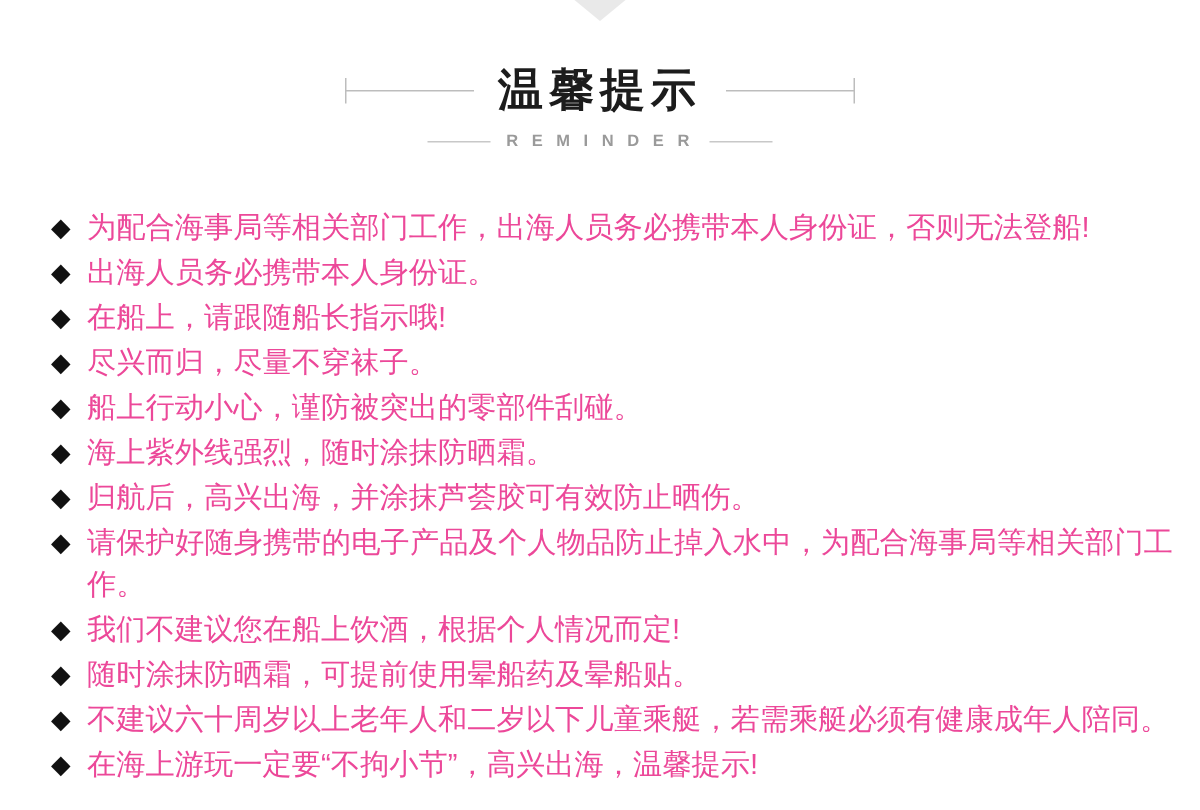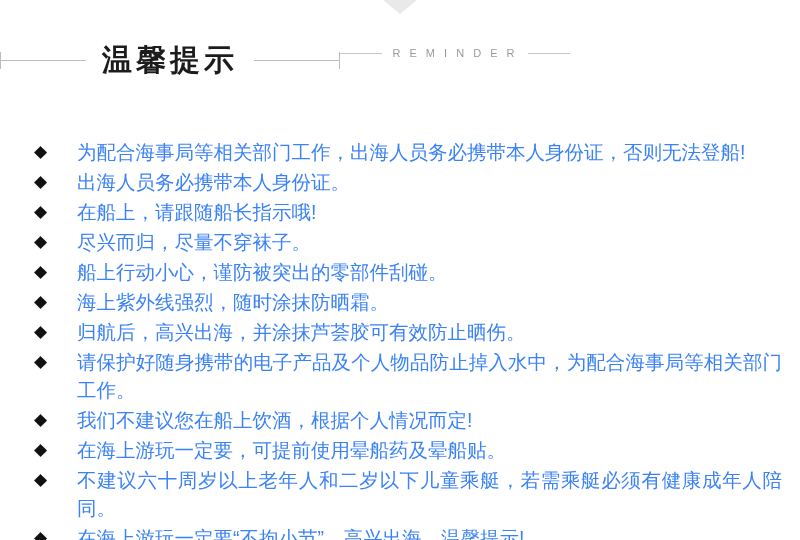--- a/index.html
+++ b/index.html
@@ -29,22 +29,22 @@
     border-top: 14px solid #e9e9e9;
   }
 
   
   .header {
     position: absolute;
     top: 40px;
     left: 0;
     right: 0;
     display: flex;
-    flex-direction: row;
-    align-items: flex-start;
+    flex-direction: column;
+    align-items: center;
   }
   .title-row {
     display: flex;
     align-items: center;
     justify-content: center;
     width: 340px;
   }
   .title-rule {
     flex: 1 1 auto;
     height: 1px;
@@ -82,20 +82,21 @@
     flex: 1 1 auto;
     height: 1px;
     background: #c8c8c8;
   }
   .sub-title {
     font-size: 11px;
     letter-spacing: 3px;
     color: #9a9a9a;
     padding: 0 10px;
     white-space: nowrap;
+    font-weight: bold;
   }
 
   
   .list {
     position: absolute;
     top: 138px;
     left: 34px;
     right: 18px;
   }
   .item {
@@ -108,25 +109,24 @@
     width: 24px;
     font-size: 17px;
     line-height: 28px;
     color: #111;
     text-align: left;
   }
   .item-text {
     flex: 1 1 auto;
     font-size: 19.5px;
     line-height: 28px;
-    color: #3b82f6;
+    color: #ec4899;
     letter-spacing: 0px;
     text-align: justify;
     text-justify: inter-ideograph;
-    margin-left: 19px;
   }
 </style>
 </head>
 <body>
 
 <div class="top-arrow"></div>
 
 <div class="header">
   <div class="title-row">
     <div class="title-rule left"></div>
@@ -172,21 +172,21 @@
   <div class="item">
     <span class="bullet">◆</span>
     <span class="item-text">请保护好随身携带的电子产品及个人物品防止掉入水中，为配合海事局等相关部门工作。</span>
   </div>
   <div class="item">
     <span class="bullet">◆</span>
     <span class="item-text">我们不建议您在船上饮酒，根据个人情况而定!</span>
   </div>
   <div class="item">
     <span class="bullet">◆</span>
-    <span class="item-text">在海上游玩一定要，可提前使用晕船药及晕船贴。</span>
+    <span class="item-text">随时涂抹防晒霜，可提前使用晕船药及晕船贴。</span>
   </div>
   <div class="item">
     <span class="bullet">◆</span>
     <span class="item-text">不建议六十周岁以上老年人和二岁以下儿童乘艇，若需乘艇必须有健康成年人陪同。</span>
   </div>
   <div class="item">
     <span class="bullet">◆</span>
     <span class="item-text">在海上游玩一定要“不拘小节”，高兴出海，温馨提示!</span>
   </div>
 </div>

